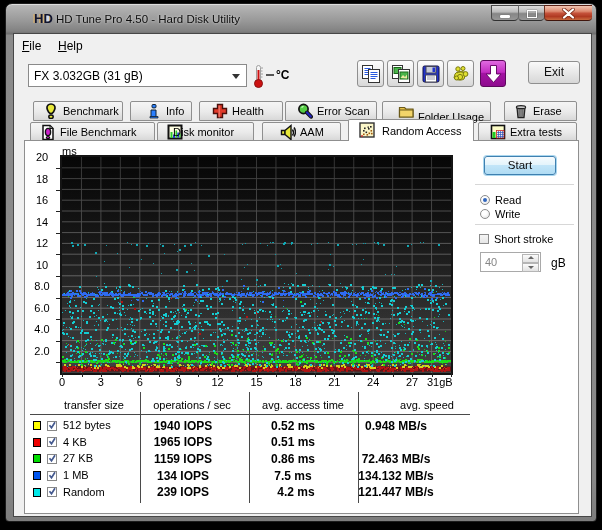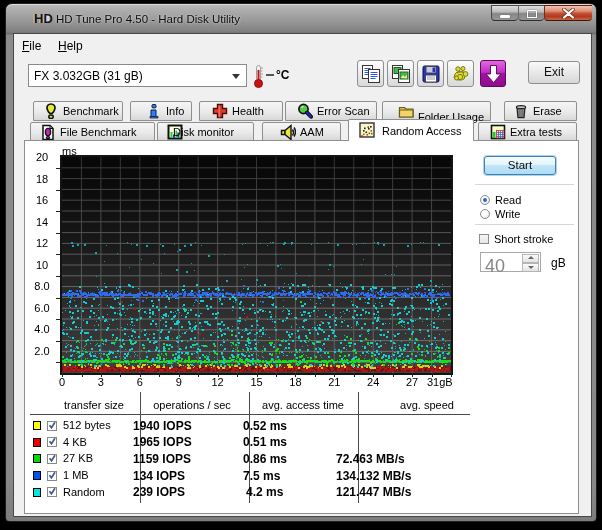--- a/index.html
+++ b/index.html
@@ -17,21 +17,21 @@
 .tab{border:1px solid #8f8f8f;border-radius:2px 2px 0 0;background:linear-gradient(#f5f5f5,#eaeaea 55%,#d8d8d8)}
 #page{left:24px;top:140px;width:555px;height:374px;background:#fff;border:1px solid #8f8f8f}
 #plot{left:60px;top:155px;width:393px;height:220px;border:2px solid #141414;background:linear-gradient(#0e0e0e,#191919 28%,#2e2e2e 66%,#414141 100%)}
 .ylab{font-size:11px;color:#000;width:24px;text-align:center}
 .xlab{font-size:11px;color:#000}
 #start{left:484px;top:156px;width:72px;height:19px;border:1px solid #3f80b0;border-radius:3px;background:linear-gradient(#f6fbfe,#e4f4fb 45%,#c2e5f8 50%,#b0dcf4);box-shadow:0 0 0 1px #a9d6ee;font-size:11.5px;text-align:center;line-height:17px;color:#0a0a0a}
 .sep{height:1px;background:#d7d7d7}
 .rad{width:10px;height:10px;border-radius:50%;border:1px solid #8c8c8c;background:radial-gradient(circle at 40% 35%,#fff 30%,#dedede)}
 .ctl{font-size:11px;color:#000}
 .hd{font-size:11px;color:#000;text-align:center}
-.val{font-size:12px;font-weight:bold;color:#000;text-align:left}
+.val{font-size:12px;font-weight:bold;color:#000;text-align:center}
 .sw{width:8px;height:9px;border:1px solid #000}
 .cb{width:10px;height:10px;border:1px solid #888;background:#fff}
 .rlbl{font-size:11px;color:#000}
 .vline{width:1px;background:#4a4a4a}
 </style></head><body>
 <div id="stage">
 <div id="win" class="abs"></div>
 <svg class="abs" style="left:31px;top:10px" width="23" height="17" viewBox="0 0 23 17">
 <g font-family="Liberation Sans, sans-serif" font-weight="bold" font-size="13px">
 <text x="1.6" y="13.4" fill="#d2af74">HD</text>
@@ -329,21 +329,21 @@
 <div class="abs sep" style="left:475px;top:224px;width:99px"></div>
 <div class="abs rad" style="left:480px;top:195px">
       <div class="abs" style="left:2px;top:2px;width:4px;height:4px;border-radius:50%;background:#3166bd"></div>
     </div>
 <div class="abs ctl txt" style="left:495px;top:193.5px">Read</div>
 <div class="abs rad" style="left:480px;top:208.5px"></div>
 <div class="abs ctl txt" style="left:495px;top:207.5px">Write</div>
 <div class="abs" style="left:479px;top:233.5px;width:10px;height:10px;border:1px solid #8c8c8c;background:linear-gradient(#f5f5f5,#e6e6e6)"></div>
 <div class="abs ctl txt" style="left:494px;top:233px">Short stroke</div>
 <div class="abs" style="left:480px;top:252px;width:61px;height:20px;border:1px solid #a9a9a9;background:#fff"></div>
-<div class="abs txt" style="left:485px;top:255.5px;font-size:18px;color:#868686">40</div>
+<div class="abs txt" style="left:485px;top:255.5px;font-size:11px;color:#868686">40</div>
 <div class="abs" style="left:522px;top:253.5px;width:17px;height:9px;border:1px solid #b5b5b5;background:linear-gradient(#fbfbfb,#e2e2e2)"></div>
 <div class="abs" style="left:522px;top:262.5px;width:17px;height:9px;border:1px solid #b5b5b5;background:linear-gradient(#fbfbfb,#e2e2e2)"></div>
 <div class="abs" style="left:527.5px;top:256px;width:0;height:0;border-left:3px solid transparent;border-right:3px solid transparent;border-bottom:3px solid #666"></div>
 <div class="abs" style="left:527.5px;top:265.5px;width:0;height:0;border-left:3px solid transparent;border-right:3px solid transparent;border-top:3px solid #666"></div>
 <div class="abs txt" style="left:551px;top:255.5px;font-size:12px;color:#000">gB</div>
 <div class="abs hd" style="left:44px;top:398.5px;width:100px">transfer size</div>
 <div class="abs hd" style="left:142px;top:398.5px;width:100px">operations / sec</div>
 <div class="abs hd" style="left:253px;top:398.5px;width:100px">avg. access time</div>
 <div class="abs hd" style="left:377px;top:398.5px;width:100px">avg. speed</div>
 <div class="abs vline" style="left:140px;top:392px;height:111px"></div>
@@ -352,20 +352,21 @@
 <div class="abs" style="left:30px;top:414px;width:440px;height:1px;background:#4a4a4a"></div>
 <div class="abs sw" style="left:33px;top:421.0px;background:#ffff00"></div>
     <div class="abs cb" style="left:47px;top:420.5px">
       <svg width="11" height="11" viewBox="0 0 11 11" style="position:absolute;left:-1px;top:-2px">
         <path d="M2.5 5.2l2 2.6 3.5-5.6" stroke="#44598f" stroke-width="1.7" fill="none"></path>
       </svg>
     </div>
     <div class="abs rlbl txt" style="left:63px;top:419.0px">512 bytes</div>
     <div class="abs val" style="left:133px;top:418.5px;width:100px">1940 IOPS</div>
     <div class="abs val" style="left:243px;top:418.5px;width:100px">0.52 ms</div>
+    <div class="abs val" style="left:336px;top:418.5px;width:120px">0.948 MB/s</div>
     <div class="abs sw" style="left:33px;top:437.7px;background:#ee0000"></div>
     <div class="abs cb" style="left:47px;top:437.2px">
       <svg width="11" height="11" viewBox="0 0 11 11" style="position:absolute;left:-1px;top:-2px">
         <path d="M2.5 5.2l2 2.6 3.5-5.6" stroke="#44598f" stroke-width="1.7" fill="none"></path>
       </svg>
     </div>
     <div class="abs rlbl txt" style="left:63px;top:435.7px">4 KB</div>
     <div class="abs val" style="left:133px;top:435.2px;width:100px">1965 IOPS</div>
     <div class="abs val" style="left:243px;top:435.2px;width:100px">0.51 ms</div>
     <div class="abs sw" style="left:33px;top:454.4px;background:#00dd00"></div>

